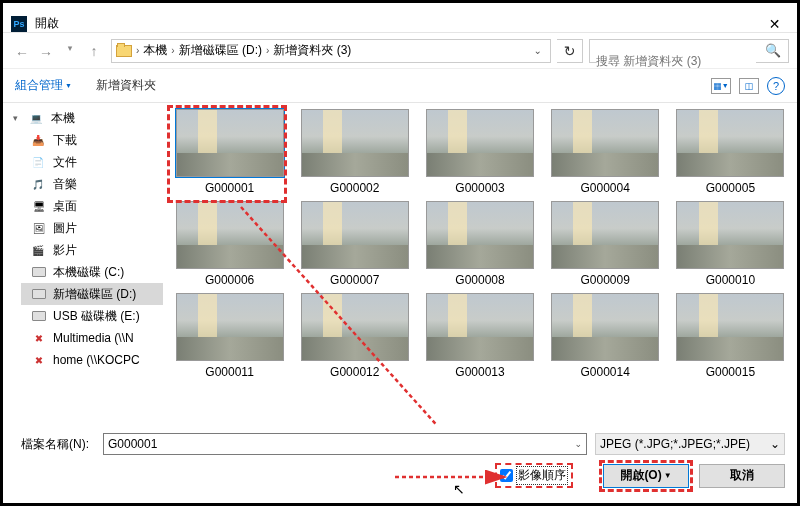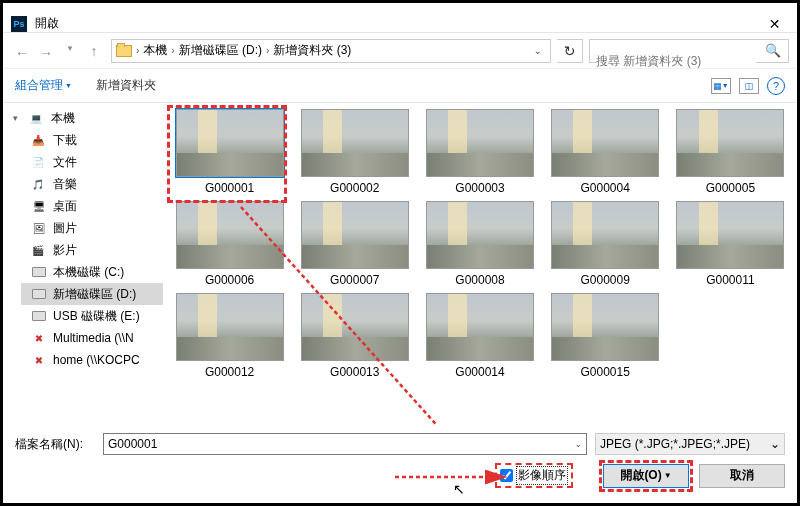--- a/index.html
+++ b/index.html
@@ -54,21 +54,21 @@
 .thumb.sel { position:relative; }
 .sel-border { position:absolute; border:3px dashed #e03030; pointer-events:none;}
 .sel-border.b1 { left:4px; top:2px; width:120px; height:98px;}
 
 .arrow-line { position:absolute; pointer-events:none; }
 .arrow-line.a1 { left:78px; top:104px; width:370px; height:340px; }
 .arrow-line.a1 svg { width:100%; height:100%; overflow:visible; }
 
 .footer { padding:8px 12px; }
 .fn-row { display:flex; align-items:center; gap:8px; margin-bottom:8px;}
-.fn-row .lbl { font-size:12px; width:80px; text-align:left;}
+.fn-row .lbl { font-size:12px; width:80px; text-align:center;}
 .fn-row .combo { flex:1; height:22px; border:1px solid #7a7a7a; padding:0 4px; display:flex; align-items:center; font-size:12px; justify-content:space-between;}
 .fn-row .combo .dd{font-size:9px;color:#555;}
 .fn-row .filter { width:190px; height:22px; border:1px solid #ccc; background:#efefef; padding:0 4px; display:flex; align-items:center; font-size:12px; justify-content:space-between;}
 .btn-row { display:flex; align-items:center; justify-content:flex-end; gap:10px; position:relative;}
 .chk-wrap { display:flex; align-items:center; gap:3px; margin-right:20px; border:2px dashed #e03030; padding:1px 3px;}
 .chk-wrap input{width:13px;height:13px;}
 .chk-wrap span{font-size:12px; border:1px dotted #333; padding:0 1px;}
 .btn { width:86px; height:24px; border:1px solid #adadad; background:#e1e1e1; font-size:12px; display:flex; align-items:center; justify-content:center;font-weight:bold;}
 .btn.primary { border:1px solid #0078d7; position:relative;}
 .btn.primary::after{content:"";position:absolute;inset:-5px;border:3px dashed #e03030;}
@@ -215,20 +215,24 @@
         <div class="thumb">
           <div class="img"></div>
           <div class="cap">G000008</div>
         </div>
         <div class="thumb">
           <div class="img"></div>
           <div class="cap">G000009</div>
         </div>
         <div class="thumb">
           <div class="img"></div>
+          <div class="cap">G000010</div>
+        </div>
+        <div class="thumb">
+          <div class="img"></div>
           <div class="cap">G000011</div>
         </div>
         <div class="thumb">
           <div class="img"></div>
           <div class="cap">G000012</div>
         </div>
         <div class="thumb">
           <div class="img"></div>
           <div class="cap">G000013</div>
         </div>

